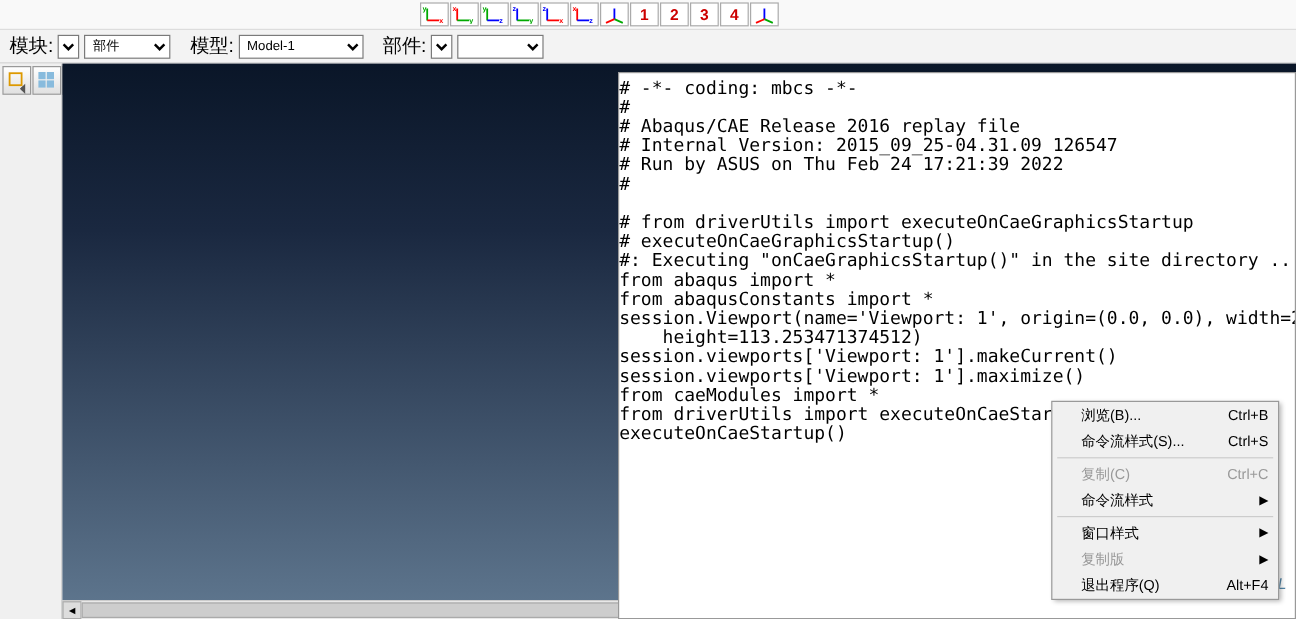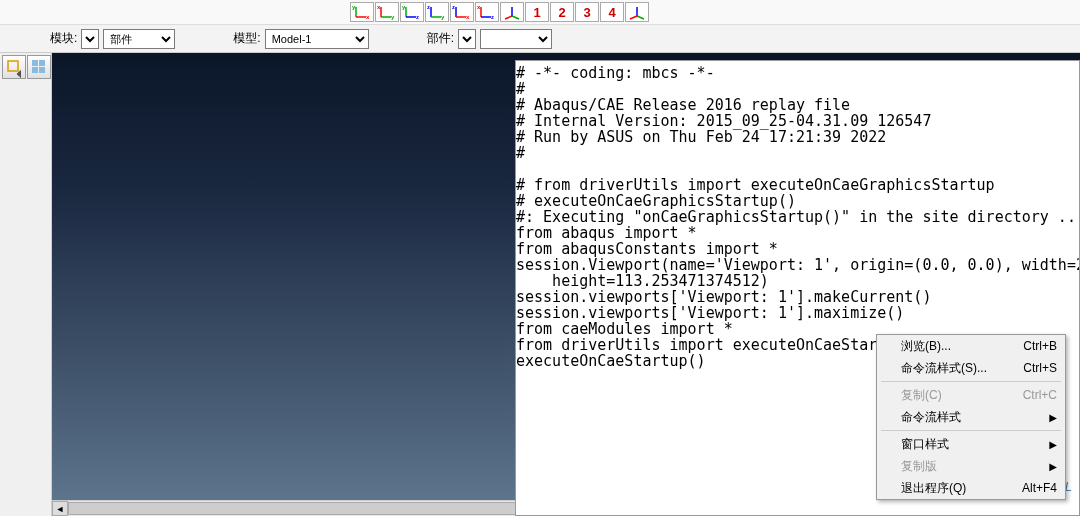--- a/index.html
+++ b/index.html
@@ -3,21 +3,21 @@
 <meta charset="utf-8">
 <style>
 *{box-sizing:border-box;margin:0;padding:0;font-family:"Microsoft YaHei","Segoe UI",Arial,sans-serif;}
 body{width:1080px;height:516px;background:#fff;overflow:hidden;position:relative;font-size:11px;}
 .topbar{height:25px;background:#f9f9f9;border-bottom:1px solid #ddd;display:flex;align-items:center;padding:0 10px;}
 .coord-row{display:flex;gap:1px;position:absolute;left:350px;top:2px;}
 .coord-btn{width:24px;height:20px;border:1px solid #aaa;background:#fff;display:flex;align-items:center;justify-content:center;font-size:10px;font-weight:bold;position:relative;}
 .cb-num{color:#c00;font-size:13px;font-weight:bold;}
 .cb-svg{width:20px;height:16px;}
 .context-bar{height:28px;background:#f3f3f3;border-bottom:1px solid #ccc;display:flex;align-items:center;padding:0 8px;gap:4px;}
-.ctx-label{font-size:12px;color:#000;margin-left:42px;}
+.ctx-label{font-size:16px;color:#000;}
 .ctx-select{height:20px;border:1px solid #7a7a7a;background:#fff;font-size:11px;padding:0 2px;}
 .main{display:flex;height:calc(100% - 53px);position:relative;}
 .left-tools{width:52px;background:#f0f0f0;border-right:1px solid #ccc;padding:2px;display:flex;flex-direction:row;gap:1px;}
 .tool-row{display:flex;gap:1px;}
 .tool-btn{width:24px;height:24px;border:1px solid #999;background:linear-gradient(#fff,#e0e0e0);display:flex;align-items:center;justify-content:center;font-size:11px;position:relative;}
 .tool-btn svg{width:18px;height:18px;}
 .viewport{flex:1;background:linear-gradient(to bottom,#0a1628 0%,#1a2840 30%,#607890 100%);position:relative;}
 .code-panel{position:absolute;left:515px;top:60px;width:565px;height:456px;background:#fff;border:1px solid #999;font-family:"SimSun","NSimSun",monospace;font-size:15px;line-height:16px;padding:4px 0;white-space:pre;color:#000;overflow:hidden;}
 .ctx-menu{position:absolute;right:14px;top:334px;width:190px;background:#f0f0f0;border:1px solid #999;box-shadow:2px 2px 4px rgba(0,0,0,.3);font-size:12px;z-index:10;}
 .ctx-item{height:22px;display:flex;align-items:center;justify-content:space-between;padding:0 8px 0 24px;color:#000;}

